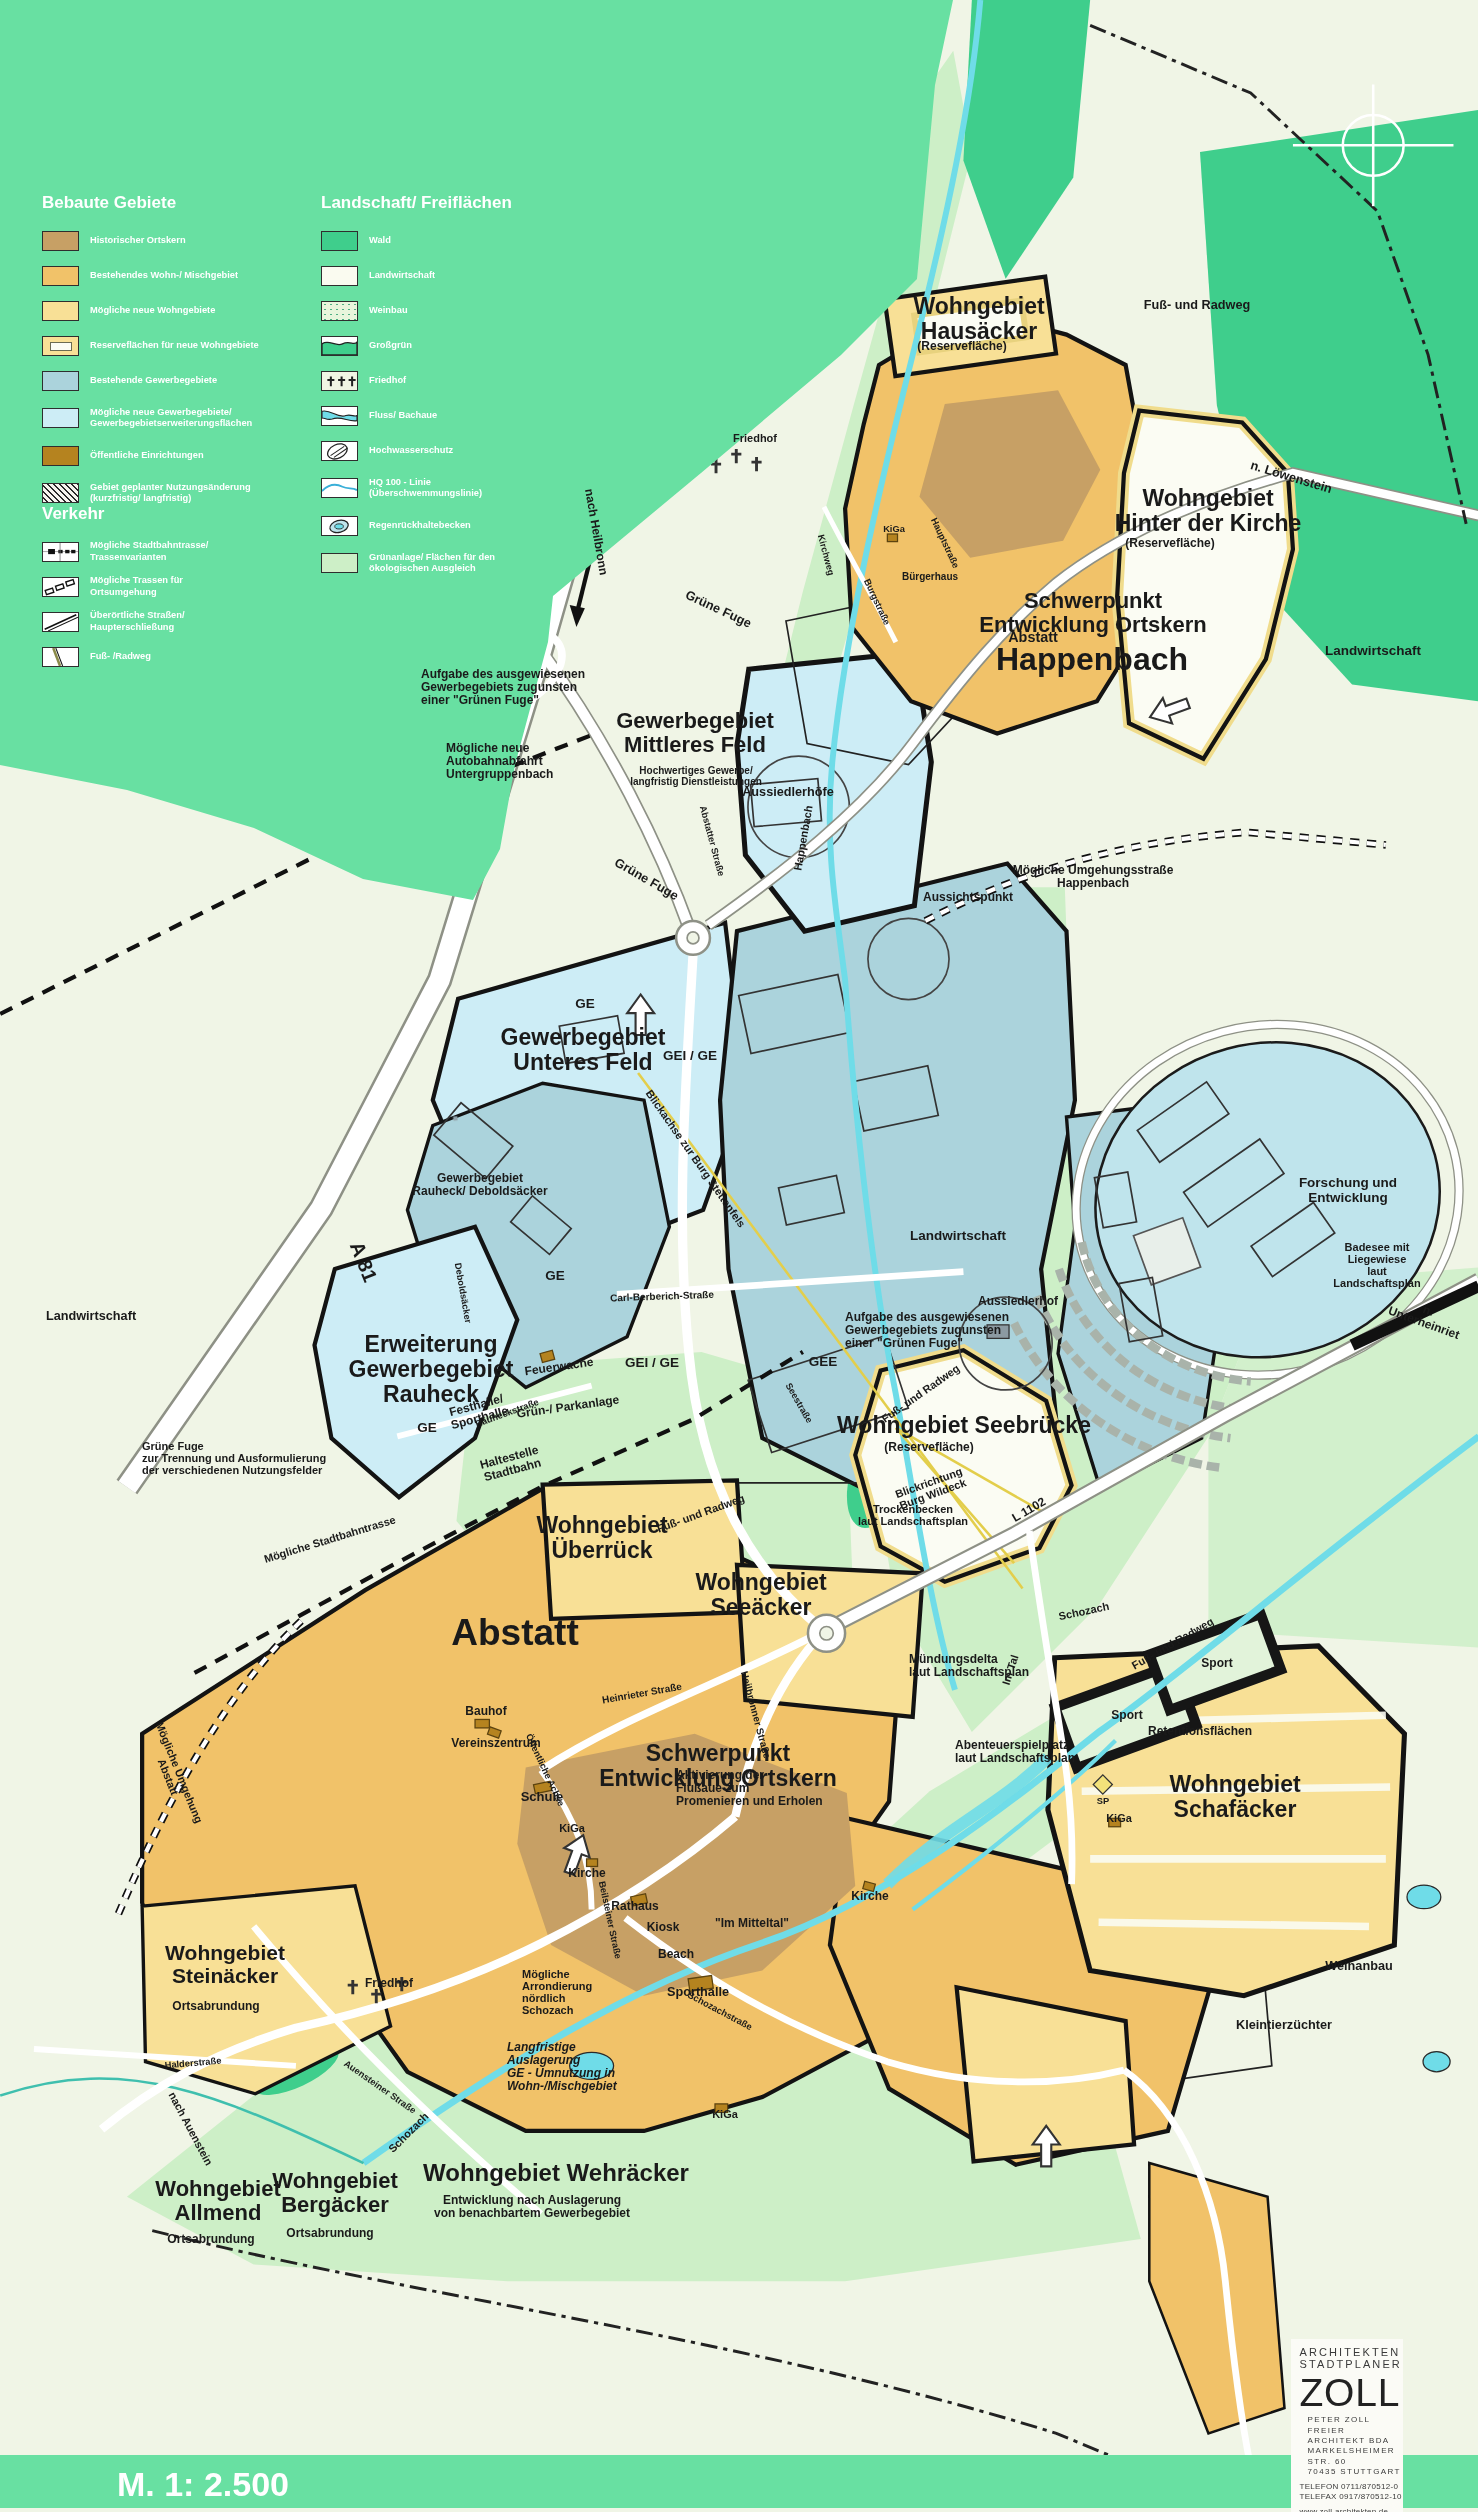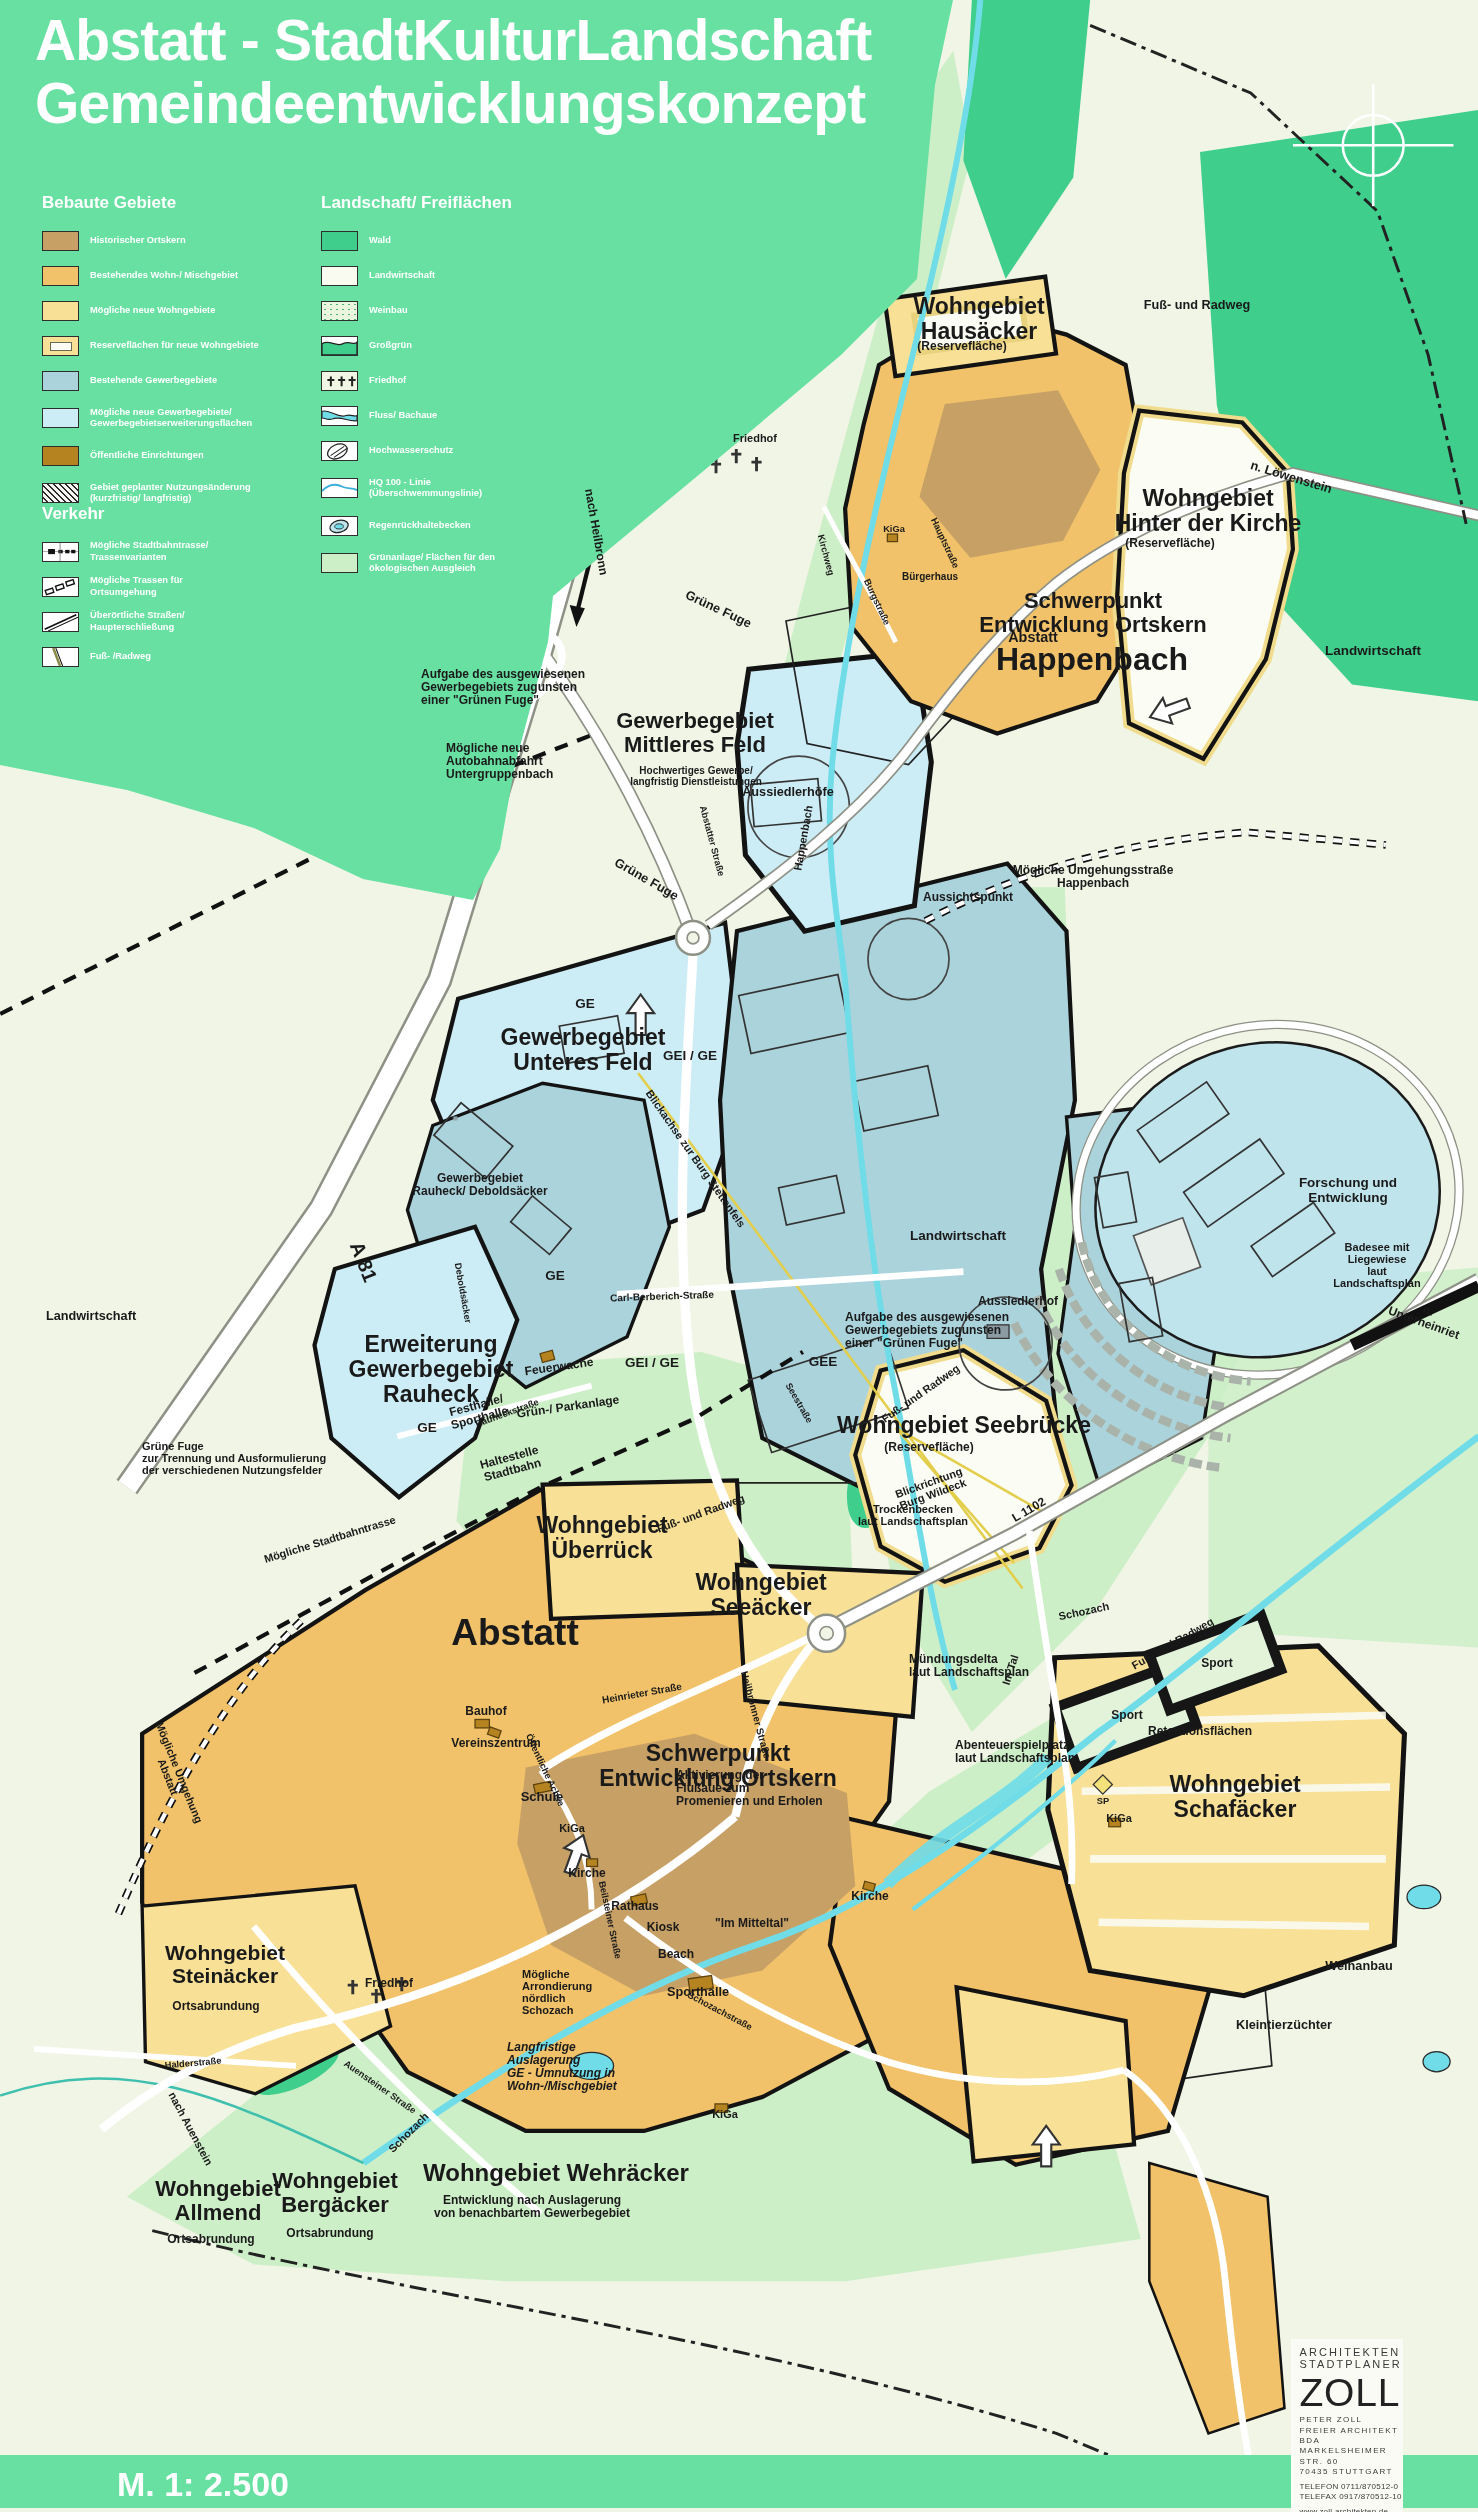--- a/index.html
+++ b/index.html
@@ -39,21 +39,21 @@
 
   
   .scalebar{position:absolute;left:0;top:2455px;width:1479px;height:53px;background:#68E0A2;z-index:4;}
   .scalebar .stxt{position:absolute;left:117px;top:10px;color:#fff;font-weight:700;font-size:34px;}
 
   
   .stamp{position:absolute;left:1291px;top:2339px;width:112px;height:173px;background:#FBFBF6;z-index:5;
          padding:6.8px 0 0 8.5px;box-sizing:border-box;color:#3a3a3a;}
   .stamp .s1{font-size:11px;letter-spacing:2.1px;line-height:1.15;}
   .stamp .logo{font-size:39px;font-weight:400;letter-spacing:0.8px;line-height:1.0;margin:1.7px 0 3.4px 0;color:#222;}
-  .stamp .s2{font-size:8px;letter-spacing:1.4px;line-height:1.3;}
+  .stamp .s2{font-size:8px;letter-spacing:1.4px;line-height:1.3;margin-left:8px;}
   .stamp .s3{font-size:8px;letter-spacing:0.3px;line-height:1.3;margin-top:4.2px;}
   .stamp .s4{font-size:8px;letter-spacing:0.2px;line-height:1.3;margin-top:4.2px;}
 </style>
 </head>
 <body>
 
 <div class="stage">
 
 <svg width="1479" height="2512" viewBox="0 0 1750 2973" style="position:absolute;left:0;top:0;z-index:1;">
   <defs>
@@ -475,24 +475,20 @@
 von benachbartem Gewerbegebiet</div>
       <div class="mlabel" style="left: 755px; top: 439px; font-size: 11px; transform: translate(-50%, -50%) rotate(0deg);">Friedhof</div>
       <div class="mlabel" style="left: 930px; top: 577px; font-size: 10px; transform: translate(-50%, -50%) rotate(0deg);">Bürgerhaus</div>
       <div class="mlabel" style="left: 894px; top: 529px; font-size: 9.3px; transform: translate(-50%, -50%) rotate(0deg);">KiGa</div>
       <div class="mlabel" style="left: 945px; top: 543px; font-size: 9.3px; transform: translate(-50%, -50%) rotate(65deg);">Hauptstraße</div>
       <div class="mlabel" style="left: 826px; top: 555px; font-size: 9.3px; transform: translate(-50%, -50%) rotate(75deg);">Kirchweg</div>
       <div class="mlabel" style="left: 877px; top: 602px; font-size: 9.3px; transform: translate(-50%, -50%) rotate(65deg);">Burgstraße</div>
     </div>
 
 <div class="panel">
-  <div class="title">
-    <div>Abstatt - StadtKulturLandschaft</div>
-    <div>Gemeindeentwicklungskonzept</div>
-  </div>
 
   <div class="lcol" style="left:42px;top:193px;width:279px;">
     <h2>Bebaute Gebiete</h2>
     <div class="lrow">
           <span class="sw sw-hist"></span>
           <span class="ltxt">Historischer Ortskern</span>
         </div>
     <div class="lrow">
           <span class="sw sw-wohn"></span>
           <span class="ltxt">Bestehendes Wohn-/ Mischgebiet</span>

